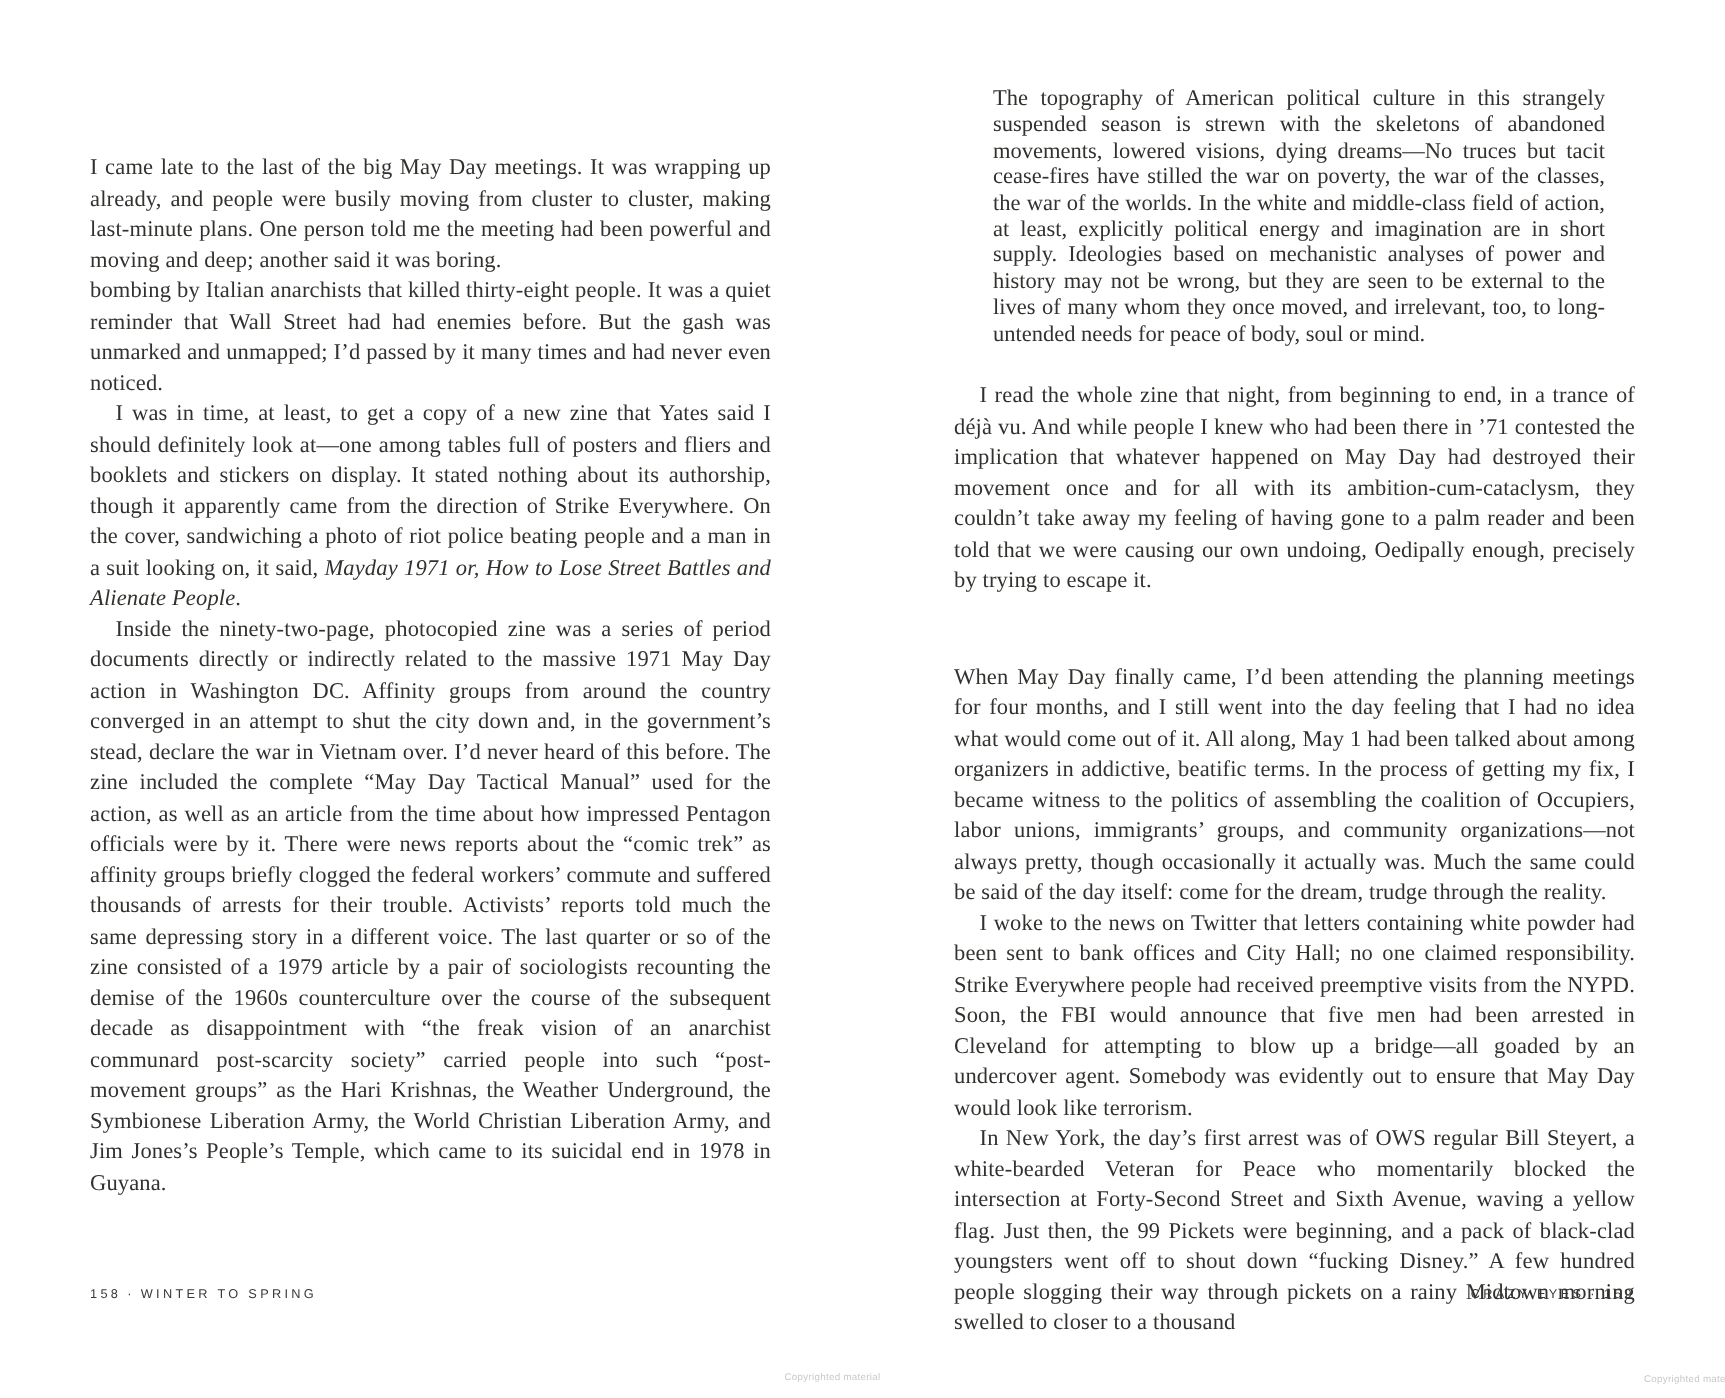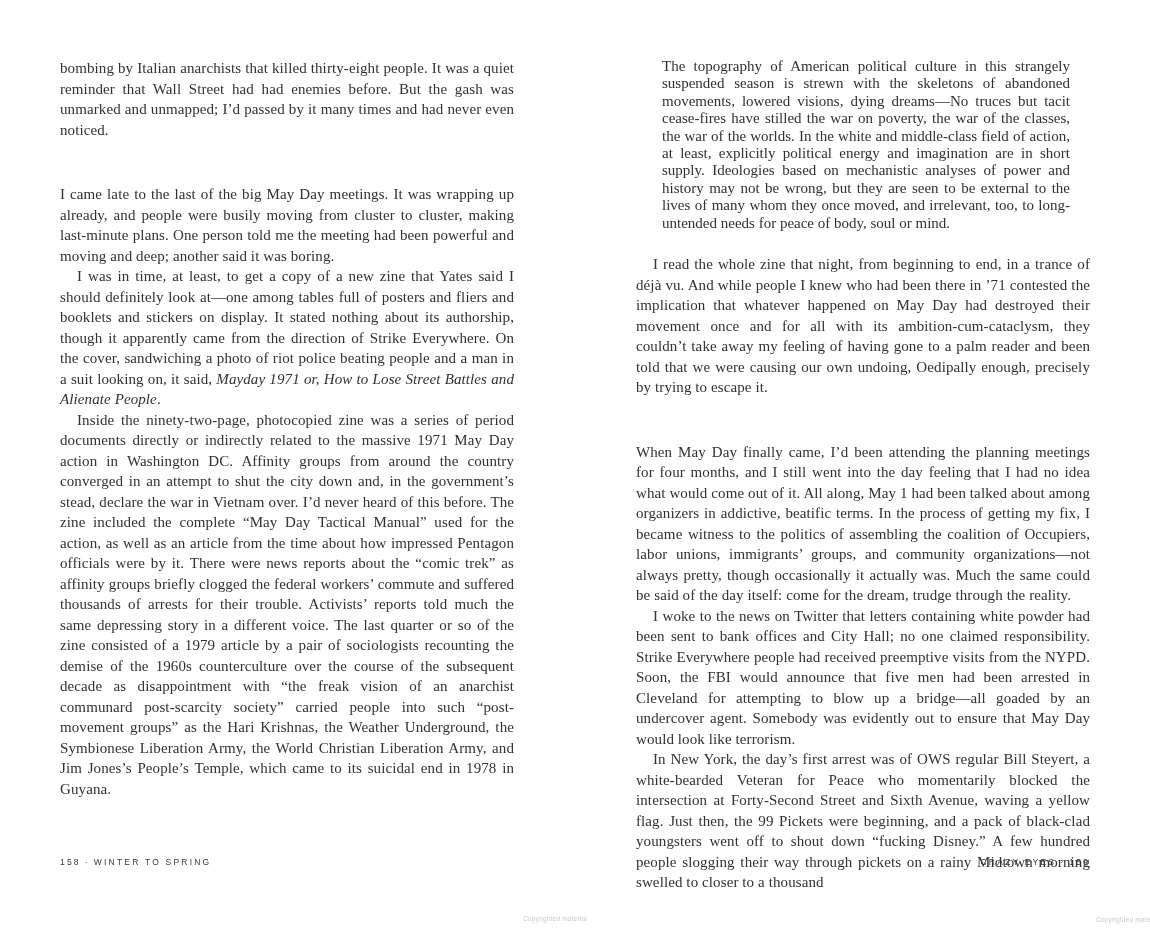--- a/index.html
+++ b/index.html
@@ -64,23 +64,23 @@
     color: #c9c9c9;
     white-space: nowrap;
   }
   #watermark-left { left: 523px; top: 915px; }
   #watermark-right { left: 1096px; top: 916px; }
 </style>
 </head>
 <body>
 
 <div class="page-column" id="left-column">
+  <p class="body-par section-start">I came late to the last of the big May Day meetings. It was wrapping up already, and people were busily moving from cluster to cluster, making last-minute plans. One person told me the meeting had been powerful and moving and deep; another said it was boring.</p>
+
   <p class="body-par">bombing by Italian anarchists that killed thirty-eight people. It was a quiet reminder that Wall Street had had enemies before. But the gash was unmarked and unmapped; I’d passed by it many times and had never even noticed.</p>
-
-  <p class="body-par section-start">I came late to the last of the big May Day meetings. It was wrapping up already, and people were busily moving from cluster to cluster, making last-minute plans. One person told me the meeting had been powerful and moving and deep; another said it was boring.</p>
 
   <p class="body-par indent"><span>I was in time, at least, to get a copy of a new zine that Yates said I should definitely look at—one among tables full of posters and fliers and booklets and stickers on display. It stated nothing about its authorship, though it apparently came from the direction of Strike Everywhere. On the cover, sandwiching a photo of riot police beating people and a man in a suit looking on, it said, </span><em class="zine-title">Mayday 1971 or, How to Lose Street Battles and Alienate People</em><span>.</span></p>
 
   <p class="body-par indent">Inside the ninety-two-page, photocopied zine was a series of period documents directly or indirectly related to the massive 1971 May Day action in Washington DC. Affinity groups from around the country converged in an attempt to shut the city down and, in the government’s stead, declare the war in Vietnam over. I’d never heard of this before. The zine included the complete “May Day Tactical Manual” used for the action, as well as an article from the time about how impressed Pentagon officials were by it. There were news reports about the “comic trek” as affinity groups briefly clogged the federal workers’ commute and suffered thousands of arrests for their trouble. Activists’ reports told much the same depressing story in a different voice. The last quarter or so of the zine consisted of a 1979 article by a pair of sociologists recounting the demise of the 1960s counterculture over the course of the subsequent decade as disappointment with “the freak vision of an anarchist communard post-scarcity society” carried people into such “post-movement groups” as the Hari Krishnas, the Weather Underground, the Symbionese Liberation Army, the World Christian Liberation Army, and Jim Jones’s People’s Temple, which came to its suicidal end in 1978 in Guyana.</p>
 
 </div>
 
 <div class="page-column" id="right-column">
   <blockquote class="extract">The topography of American political culture in this strangely suspended season is strewn with the skeletons of abandoned movements, lowered visions, dying dreams—No truces but tacit cease-fires have stilled the war on poverty, the war of the classes, the war of the worlds. In the white and middle-class field of action, at least, explicitly political energy and imagination are in short supply. Ideologies based on mechanistic analyses of power and history may not be wrong, but they are seen to be external to the lives of many whom they once moved, and irrelevant, too, to long-untended needs for peace of body, soul or mind.</blockquote>
 

